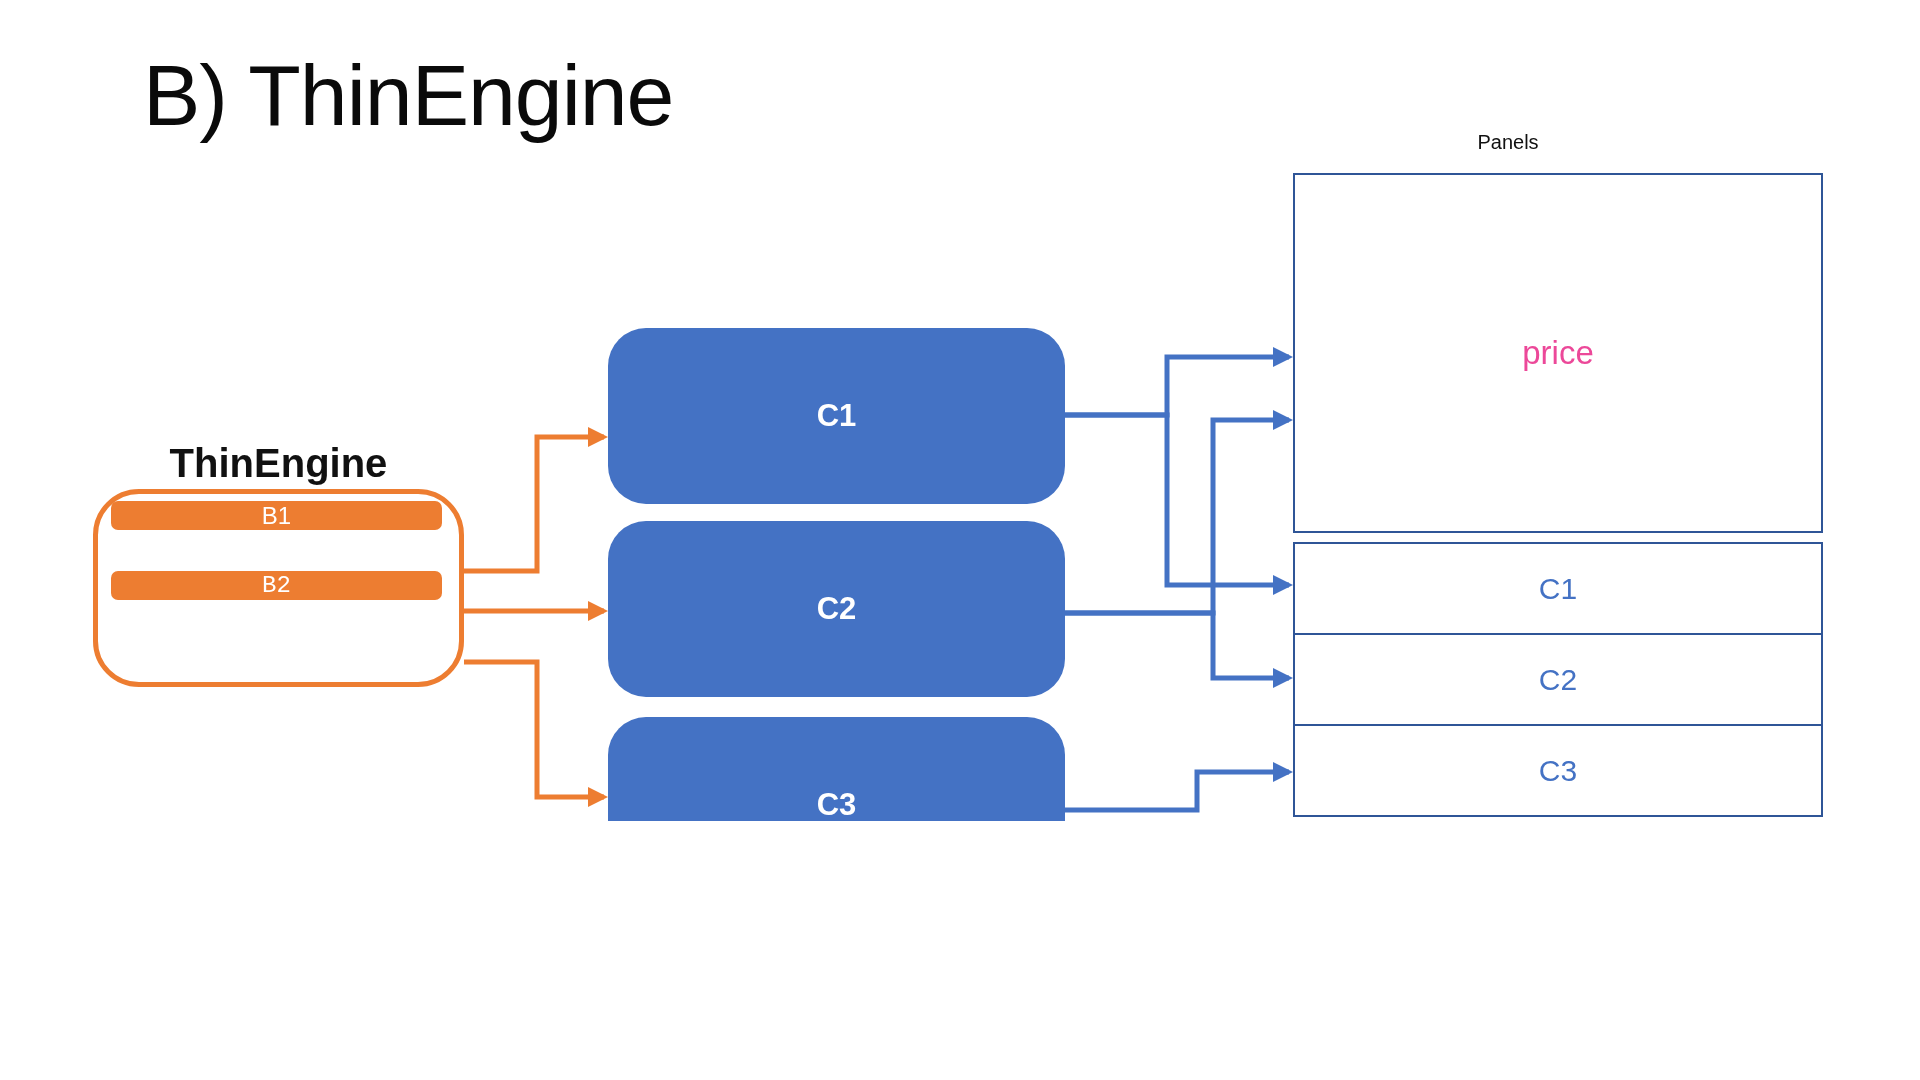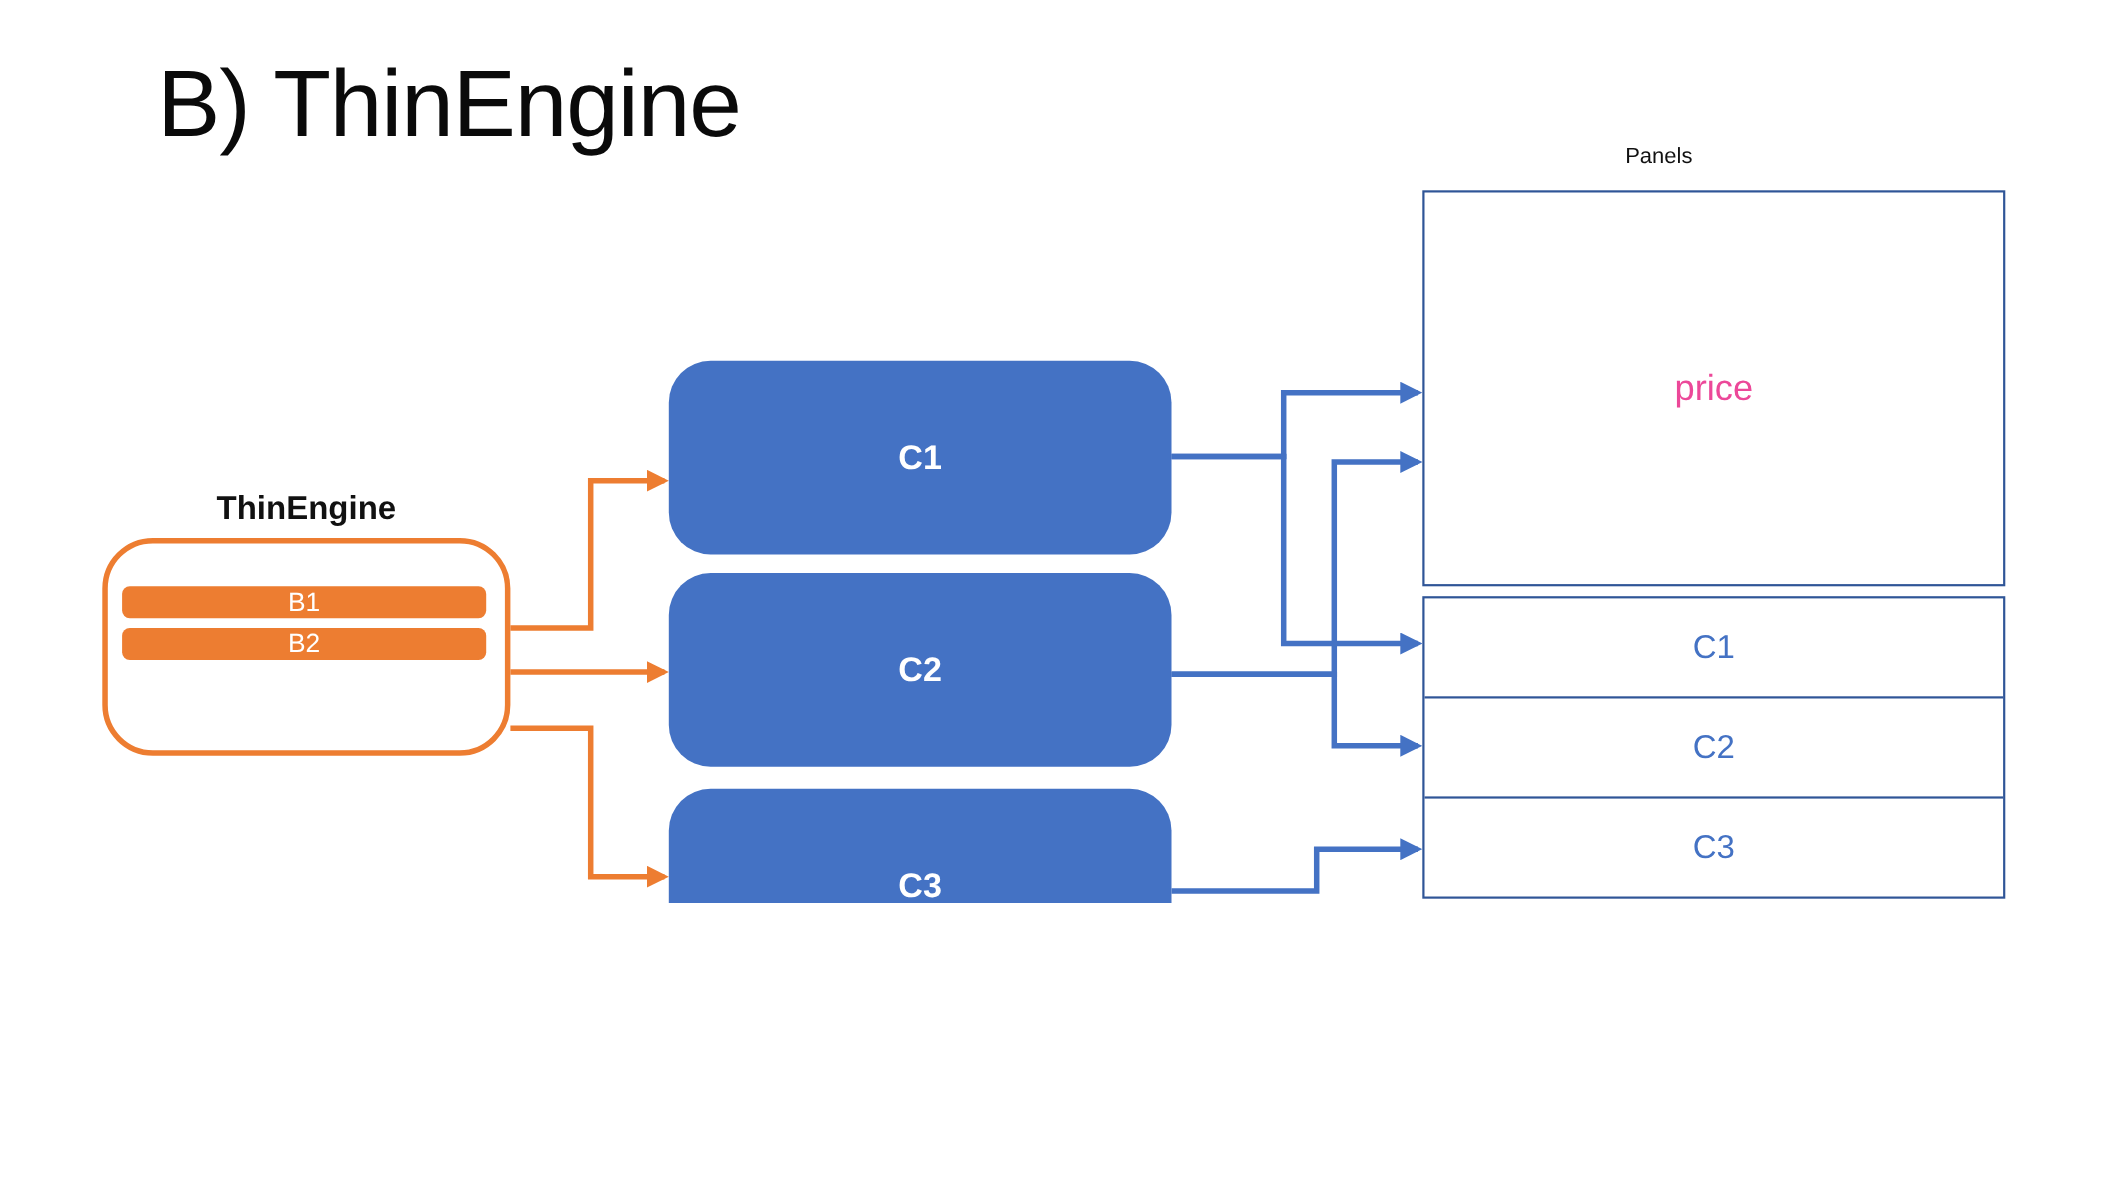--- a/index.html
+++ b/index.html
@@ -11,32 +11,32 @@
   .abs{position:absolute;}
 
   .page-title{
     left:143px;top:46px;font-size:86px;line-height:1.15;font-weight:400;
     letter-spacing:-1px;color:#0a0a0a;white-space:nowrap;
   }
 
   
   .te-label{
     left:93px;top:446px;width:371px;text-align:center;
-    font-size:30px;line-height:34px;font-weight:700;color:#111;
+    font-size:40px;line-height:34px;font-weight:700;color:#111;
   }
   .te-box{
     left:93px;top:489px;width:371px;height:198px;background:#fff;
     border:5px solid #ED7D31;border-radius:46px;
   }
   .te-bar{
     left:111px;width:331px;height:29px;background:#ED7D31;border-radius:7px;
     color:#fff;font-size:24px;line-height:29px;text-align:center;font-weight:400;
   }
-  .te-bar.b1{top:501px;margin-top:32px;}
-  .te-bar.b2{top:571px;}
+  .te-bar.b1{top:501px;}
+  .te-bar.b2{top:571px;font-family:Liberation Mono, monospace;}
   .te-bar.b3{top:611px;}
 
   
   .ci-label{
     left:608px;top:272px;width:505px;text-align:center;
     font-size:30px;line-height:36px;font-weight:400;color:#111;
   }
   .c-box{
     left:608px;width:457px;height:176px;background:#4472C4;border-radius:38px;
     display:flex;align-items:center;justify-content:center;

